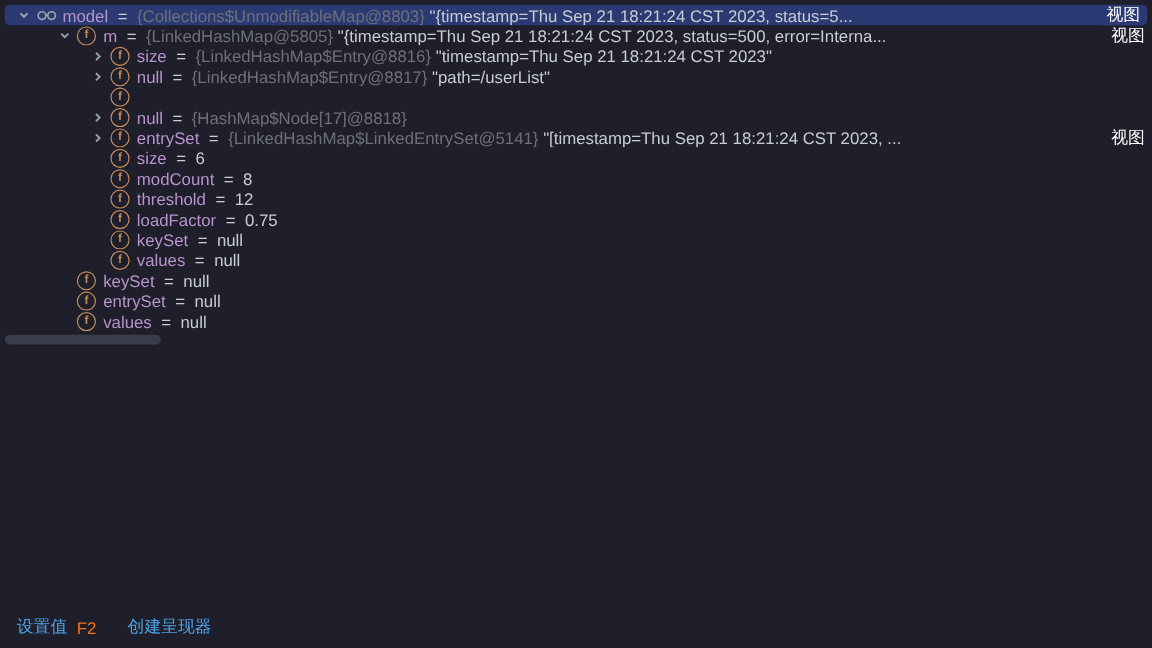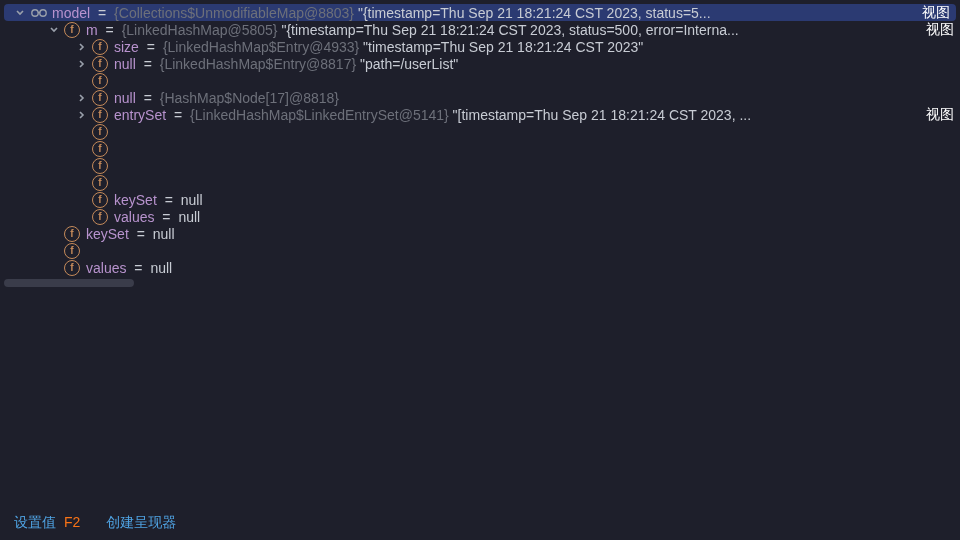--- a/index.html
+++ b/index.html
@@ -82,21 +82,21 @@
     left: 4px; top: 1px;
     width: 130px; height: 8px;
     background: #3a3c4a;
     border-radius: 4px;
   }
   .footer {
     position: absolute;
     bottom: 8px;
     left: 14px;
     display: flex;
-    align-items: flex-start;
+    align-items: center;
     gap: 8px;
     font-size: 14px;
   }
   .footer .action { color: #4fa3e3; cursor: pointer; }
   .footer .key { color: #f97316; }
 </style>
 </head>
 <body>
 
 <div class="tree" id="tree">
@@ -129,21 +129,21 @@
       <span class="link">视图</span>
     </div>
     <div class="row">
       <span class="indent" style="width:74px"></span>
       <span class="chevron">
         <svg viewBox="0 0 10 10">
           <path d="M2 3 L5 6 L8 3" fill="none" stroke="#9aa0ab" stroke-width="1.6" transform="rotate(-90 5 5)"></path>
         </svg>
       </span>
       <span class="field-icon">f</span>
-      <span class="content"><span class="name">size</span><span class="eq"> = </span><span class="type">{LinkedHashMap$Entry@4933} </span><span class="val">"timestamp=Thu Sep 21 18:21:24 CST 2023"</span></span>
+      <span class="content"><span class="name">size</span><span class="eq"> = </span><span class="type">{LinkedHashMap$Entry@8816} </span><span class="val">"timestamp=Thu Sep 21 18:21:24 CST 2023"</span></span>
     </div>
     <div class="row">
       <span class="indent" style="width:74px"></span>
       <span class="chevron">
         <svg viewBox="0 0 10 10">
           <path d="M2 3 L5 6 L8 3" fill="none" stroke="#9aa0ab" stroke-width="1.6" transform="rotate(-90 5 5)"></path>
         </svg>
       </span>
       <span class="field-icon">f</span>
       <span class="content"><span class="name">null</span><span class="eq"> = </span><span class="type">{LinkedHashMap$Entry@8817} </span><span class="val">"path=/userList"</span></span>
@@ -171,35 +171,39 @@
         </svg>
       </span>
       <span class="field-icon">f</span>
       <span class="content"><span class="name">entrySet</span><span class="eq"> = </span><span class="type">{LinkedHashMap$LinkedEntrySet@5141} </span><span class="val">"[timestamp=Thu Sep 21 18:21:24 CST 2023, </span><span class="ellipsis">...</span></span>
       <span class="link">视图</span>
     </div>
     <div class="row">
       <span class="indent" style="width:74px"></span>
       <span class="chevron blank"></span>
       <span class="field-icon">f</span>
-    </div>
-    <div class="row">
-      <span class="indent" style="width:74px"></span>
-      <span class="chevron blank"></span>
-      <span class="field-icon">f</span>
-    </div>
-    <div class="row">
-      <span class="indent" style="width:74px"></span>
-      <span class="chevron blank"></span>
-      <span class="field-icon">f</span>
-    </div>
-    <div class="row">
-      <span class="indent" style="width:74px"></span>
-      <span class="chevron blank"></span>
-      <span class="field-icon">f</span>
+      <span class="content"><span class="name">size</span><span class="eq"> = </span><span class="val">6</span></span>
+    </div>
+    <div class="row">
+      <span class="indent" style="width:74px"></span>
+      <span class="chevron blank"></span>
+      <span class="field-icon">f</span>
+      <span class="content"><span class="name">modCount</span><span class="eq"> = </span><span class="val">8</span></span>
+    </div>
+    <div class="row">
+      <span class="indent" style="width:74px"></span>
+      <span class="chevron blank"></span>
+      <span class="field-icon">f</span>
+      <span class="content"><span class="name">threshold</span><span class="eq"> = </span><span class="val">12</span></span>
+    </div>
+    <div class="row">
+      <span class="indent" style="width:74px"></span>
+      <span class="chevron blank"></span>
+      <span class="field-icon">f</span>
+      <span class="content"><span class="name">loadFactor</span><span class="eq"> = </span><span class="val">0.75</span></span>
     </div>
     <div class="row">
       <span class="indent" style="width:74px"></span>
       <span class="chevron blank"></span>
       <span class="field-icon">f</span>
       <span class="content"><span class="name">keySet</span><span class="eq"> = </span><span class="val">null</span></span>
     </div>
     <div class="row">
       <span class="indent" style="width:74px"></span>
       <span class="chevron blank"></span>
@@ -209,20 +213,21 @@
     <div class="row">
       <span class="indent" style="width:46px"></span>
       <span class="chevron blank"></span>
       <span class="field-icon">f</span>
       <span class="content"><span class="name">keySet</span><span class="eq"> = </span><span class="val">null</span></span>
     </div>
     <div class="row">
       <span class="indent" style="width:46px"></span>
       <span class="chevron blank"></span>
       <span class="field-icon">f</span>
+      <span class="content"><span class="name">entrySet</span><span class="eq"> = </span><span class="val">null</span></span>
     </div>
     <div class="row">
       <span class="indent" style="width:46px"></span>
       <span class="chevron blank"></span>
       <span class="field-icon">f</span>
       <span class="content"><span class="name">values</span><span class="eq"> = </span><span class="val">null</span></span>
     </div>
   </div>
 
 <div class="scrollbar">

